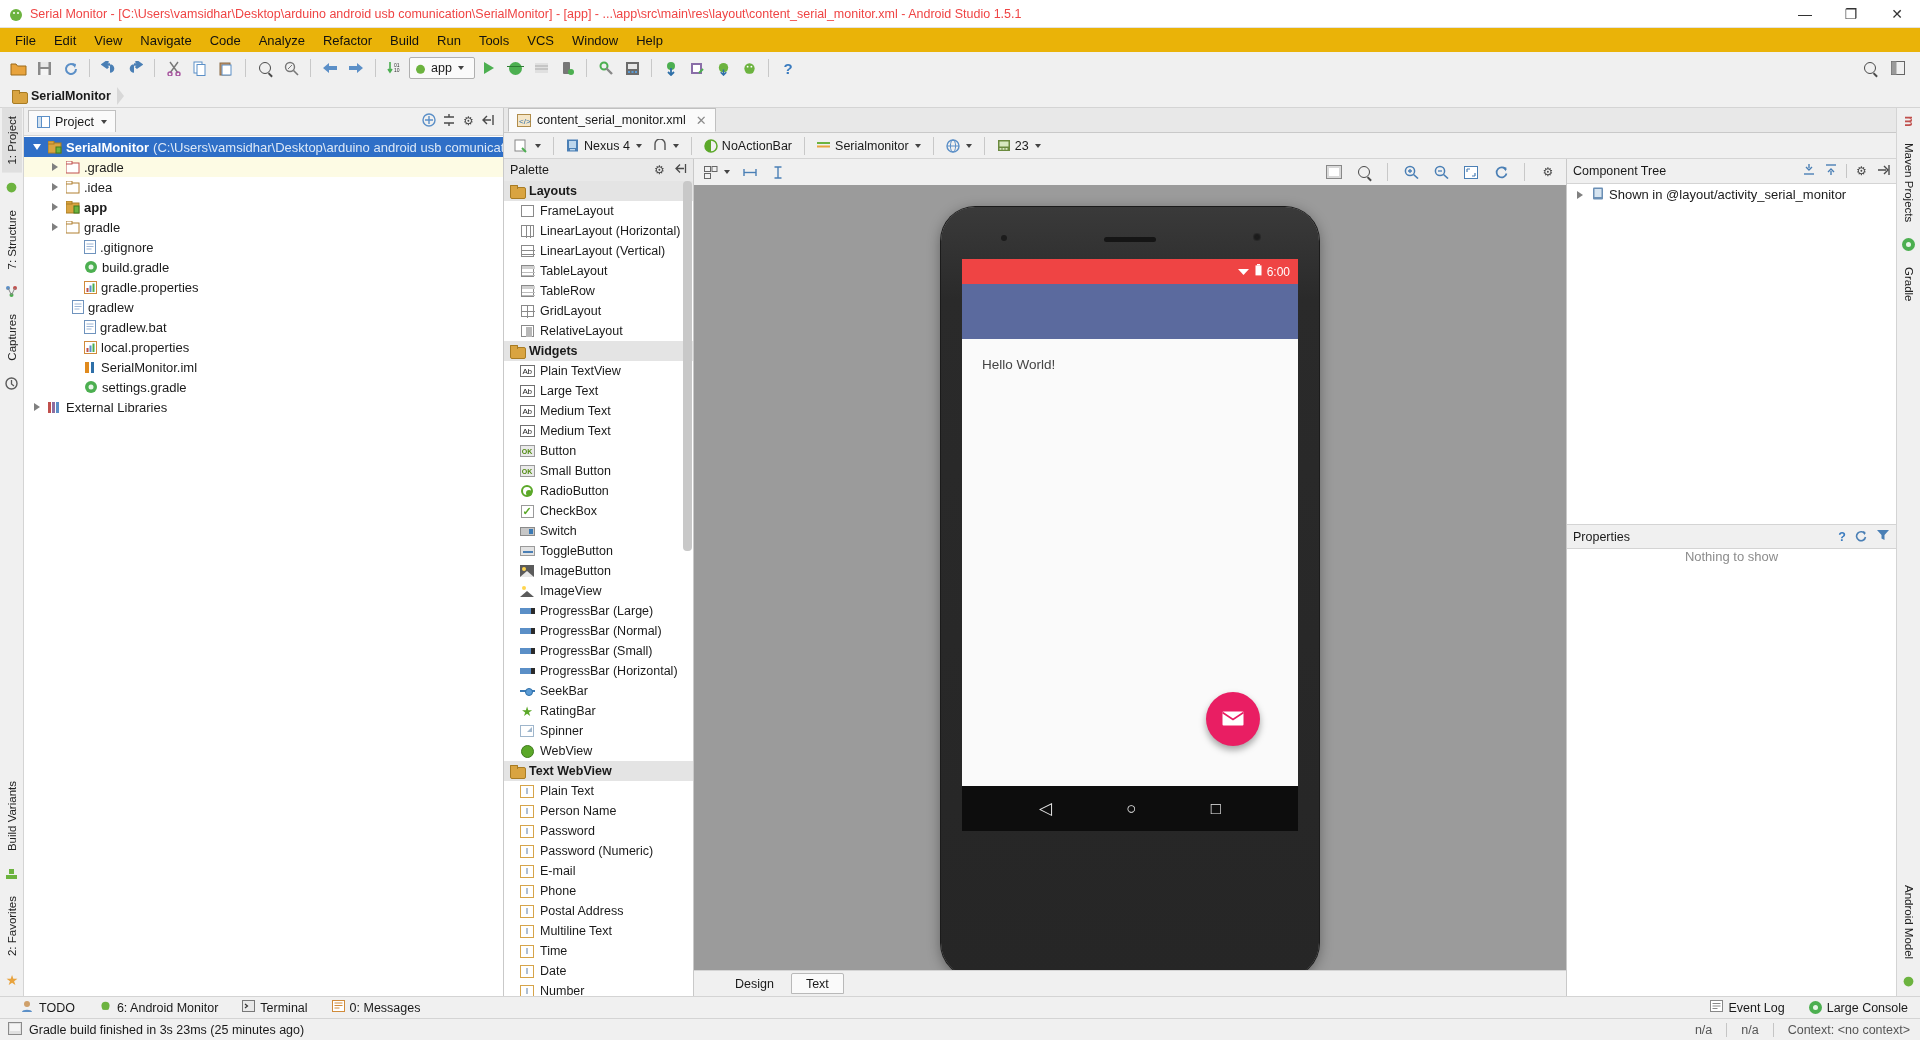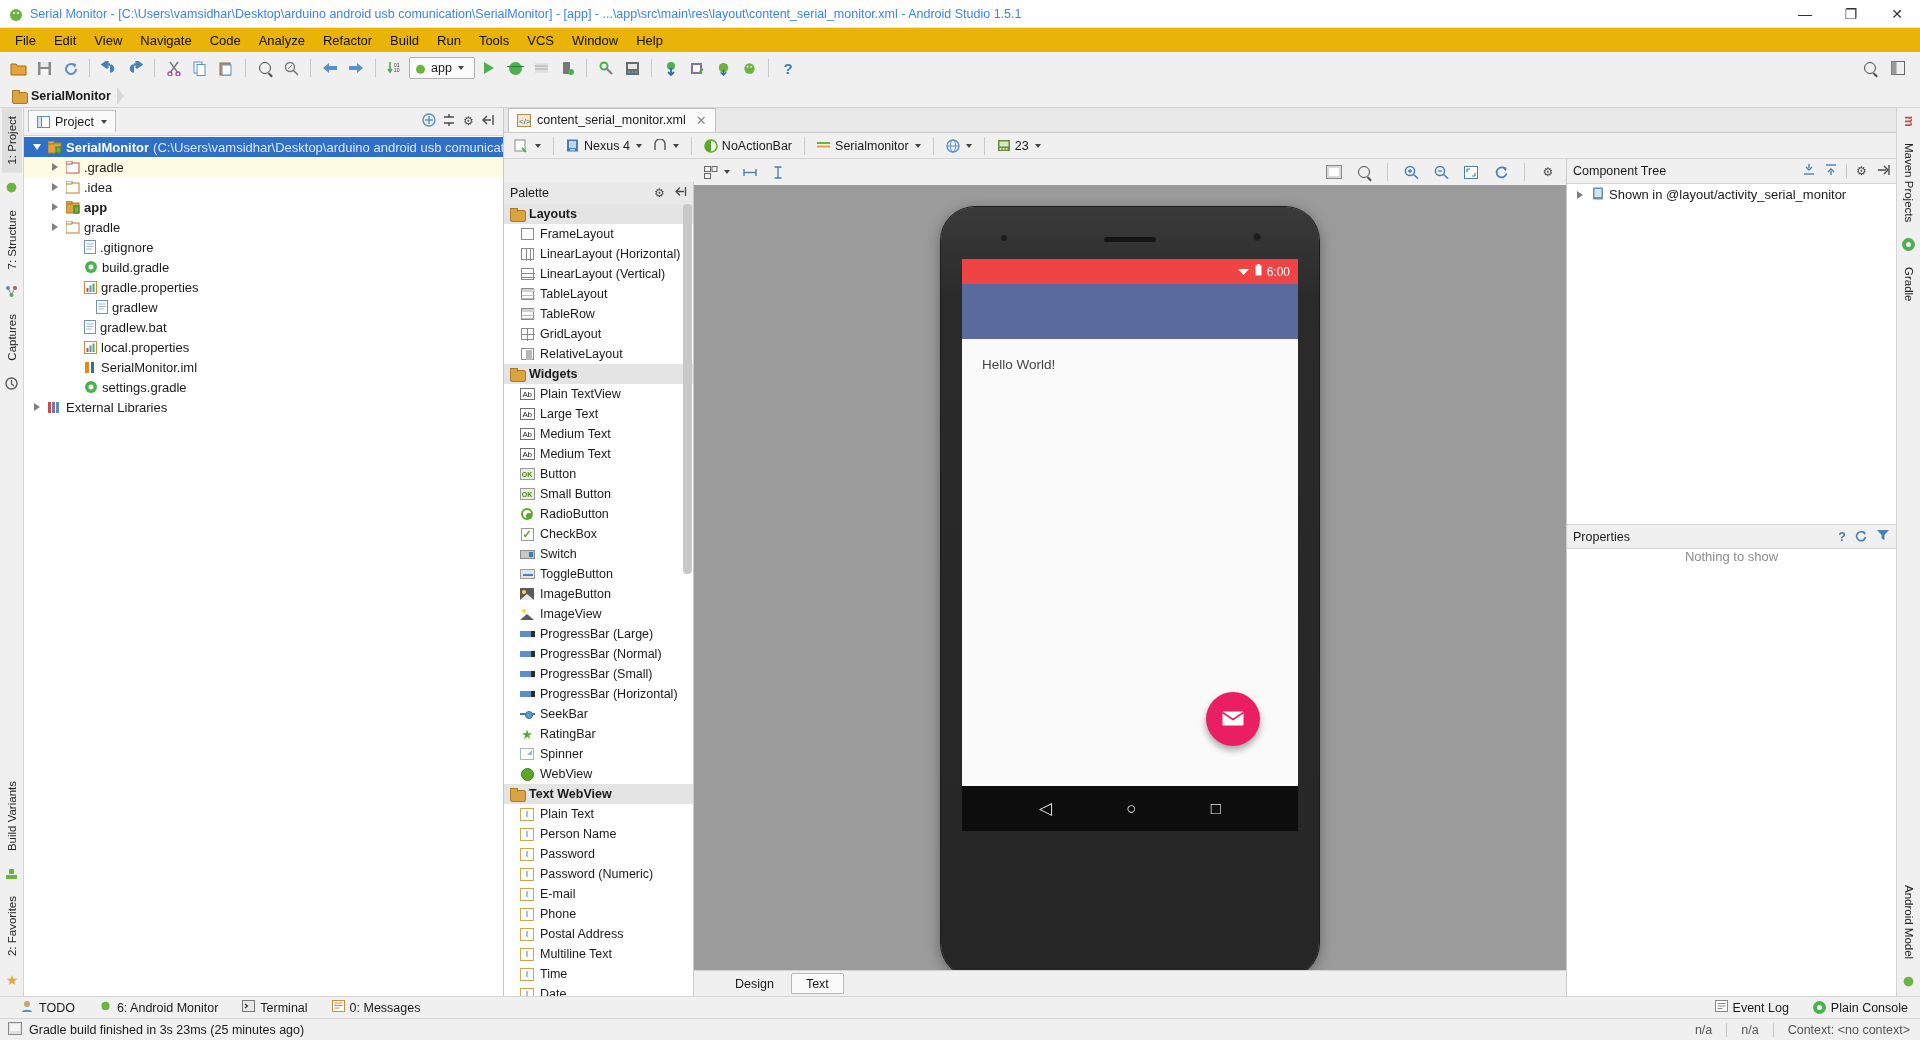--- a/index.html
+++ b/index.html
@@ -12,21 +12,21 @@
     -webkit-font-smoothing: antialiased;
   }
   .app { width:1920px; height:1040px; display:flex; flex-direction:column; background:#f0f0f0; }
 
   
   .titlebar {
     height:28px; background:#ffffff; display:flex; align-items:center;
     border-bottom:1px solid #e3e3e3; flex:none; padding-left:8px;
   }
   .title-icon { width:16px; height:16px; margin-right:6px; flex:none; position:relative; }
-  .title-text { font-size:12.5px; color:#3b82f6; white-space:nowrap; }
+  .title-text { font-size:12.5px; color:#ef4444; white-space:nowrap; }
   .win-btns { margin-left:auto; display:flex; height:100%; }
   .win-btn { width:46px; height:28px; display:flex; align-items:center; justify-content:center;
              color:#333; font-size:14px; }
 
   
   .menubar { height:24px; background:#eab308; display:flex; align-items:center;
              padding-left:6px; flex:none; }
   .menu-item { padding:3px 9px; font-size:13px; color:#111; white-space:nowrap; }
 
   
@@ -99,21 +99,21 @@
   .le-combo { height:20px; display:flex; align-items:center; gap:4px; padding:0 4px;
               font-size:12.5px; border-radius:2px; white-space:nowrap;}
   .caret { width:0;height:0;border-left:3.5px solid transparent;border-right:3.5px solid transparent;
            border-top:4px solid #444; display:inline-block; margin-left:2px;}
 
   
   .designrow { flex:1; display:flex; min-height:0; }
 
   
   .palette { width:190px; background:#fff; display:flex; flex-direction:column; flex:none;
-             border-right:1px solid #c9c9c9;margin-top:23px; }
+             border-right:1px solid #c9c9c9; }
   .palette-hdr { height:22px; background:#e9e9e9; display:flex; align-items:center;
                  padding:0 6px; font-size:12.5px; flex:none; justify-content:space-between; }
   .palette-list { flex:1; overflow:hidden; position:relative; }
   .pgroup { height:20px; background:#e4e4e4; display:flex; align-items:center; gap:5px;
             padding-left:6px; font-weight:bold; font-size:12.5px; }
   .pitem { height:20px; display:flex; align-items:center; gap:6px; padding-left:16px; font-size:12.5px;}
   .pico { width:14px; height:14px; flex:none; display:flex; align-items:center; justify-content:center;}
   .pscroll { position:absolute; right:1px; top:0; width:9px; height:370px; background:#c8c8c8;
              border-radius:4px; }
 
@@ -639,21 +639,21 @@
             <span style="display: flex; align-items: center; flex: 0 0 auto;">
               <svg width="13" height="13">
                 <rect x="0.5" y="0.5" width="12" height="12" fill="#fff" stroke="#d08b3a"></rect>
                 <rect x="2.5" y="7" width="2" height="4" fill="#c0504d"></rect>
                 <rect x="5.5" y="4.5" width="2" height="6.5" fill="#5b8fc7"></rect>
                 <rect x="8.5" y="2.5" width="2" height="8.5" fill="#4caf50"></rect>
               </svg>
             </span>
             <span class="tlabel">gradle.properties</span>
           </div>
-          <div class="tnode" style="padding-left: 54px;">
+          <div class="tnode" style="padding-left: 30px;">
             <span class="tarrow"></span>
             <span style="display: flex; align-items: center; flex: 0 0 auto;">
               <svg width="12" height="14">
                 <rect x="0.5" y="0.5" width="11" height="13" fill="#fff" stroke="#6f93bd"></rect>
                 <path d="M2.5 4h7M2.5 6.5h7M2.5 9h5" stroke="#9db6d6"></path>
               </svg>
             </span>
             <span class="tlabel">gradlew</span>
           </div>
           <div class="tnode" style="padding-left: 42px;">
@@ -1297,21 +1297,21 @@
         <span>
           <svg width="13" height="12">
               <rect x="0.5" y="0.5" width="12" height="11" fill="#fff" stroke="#888"></rect>
               <path d="M2.5 3.5h8M2.5 6h8M2.5 8.5h5" stroke="#888"></path>
             </svg>
         </span>
         <span>Event Log</span>
       </div>
       <div class="bb-item">
         <span class="gcirc"></span>
-        <span>Plain Console</span>
+        <span>Large Console</span>
       </div>
     </div>
   </div>
 
   <div class="statusbar">
     <span>
       <svg width="14" height="13">
           <rect x="0.5" y="0.5" width="13" height="12" fill="#e0e0e0" stroke="#8a8a8a"></rect>
           <rect x="2" y="2" width="10" height="7" fill="#f5f5f5"></rect>
         </svg>

